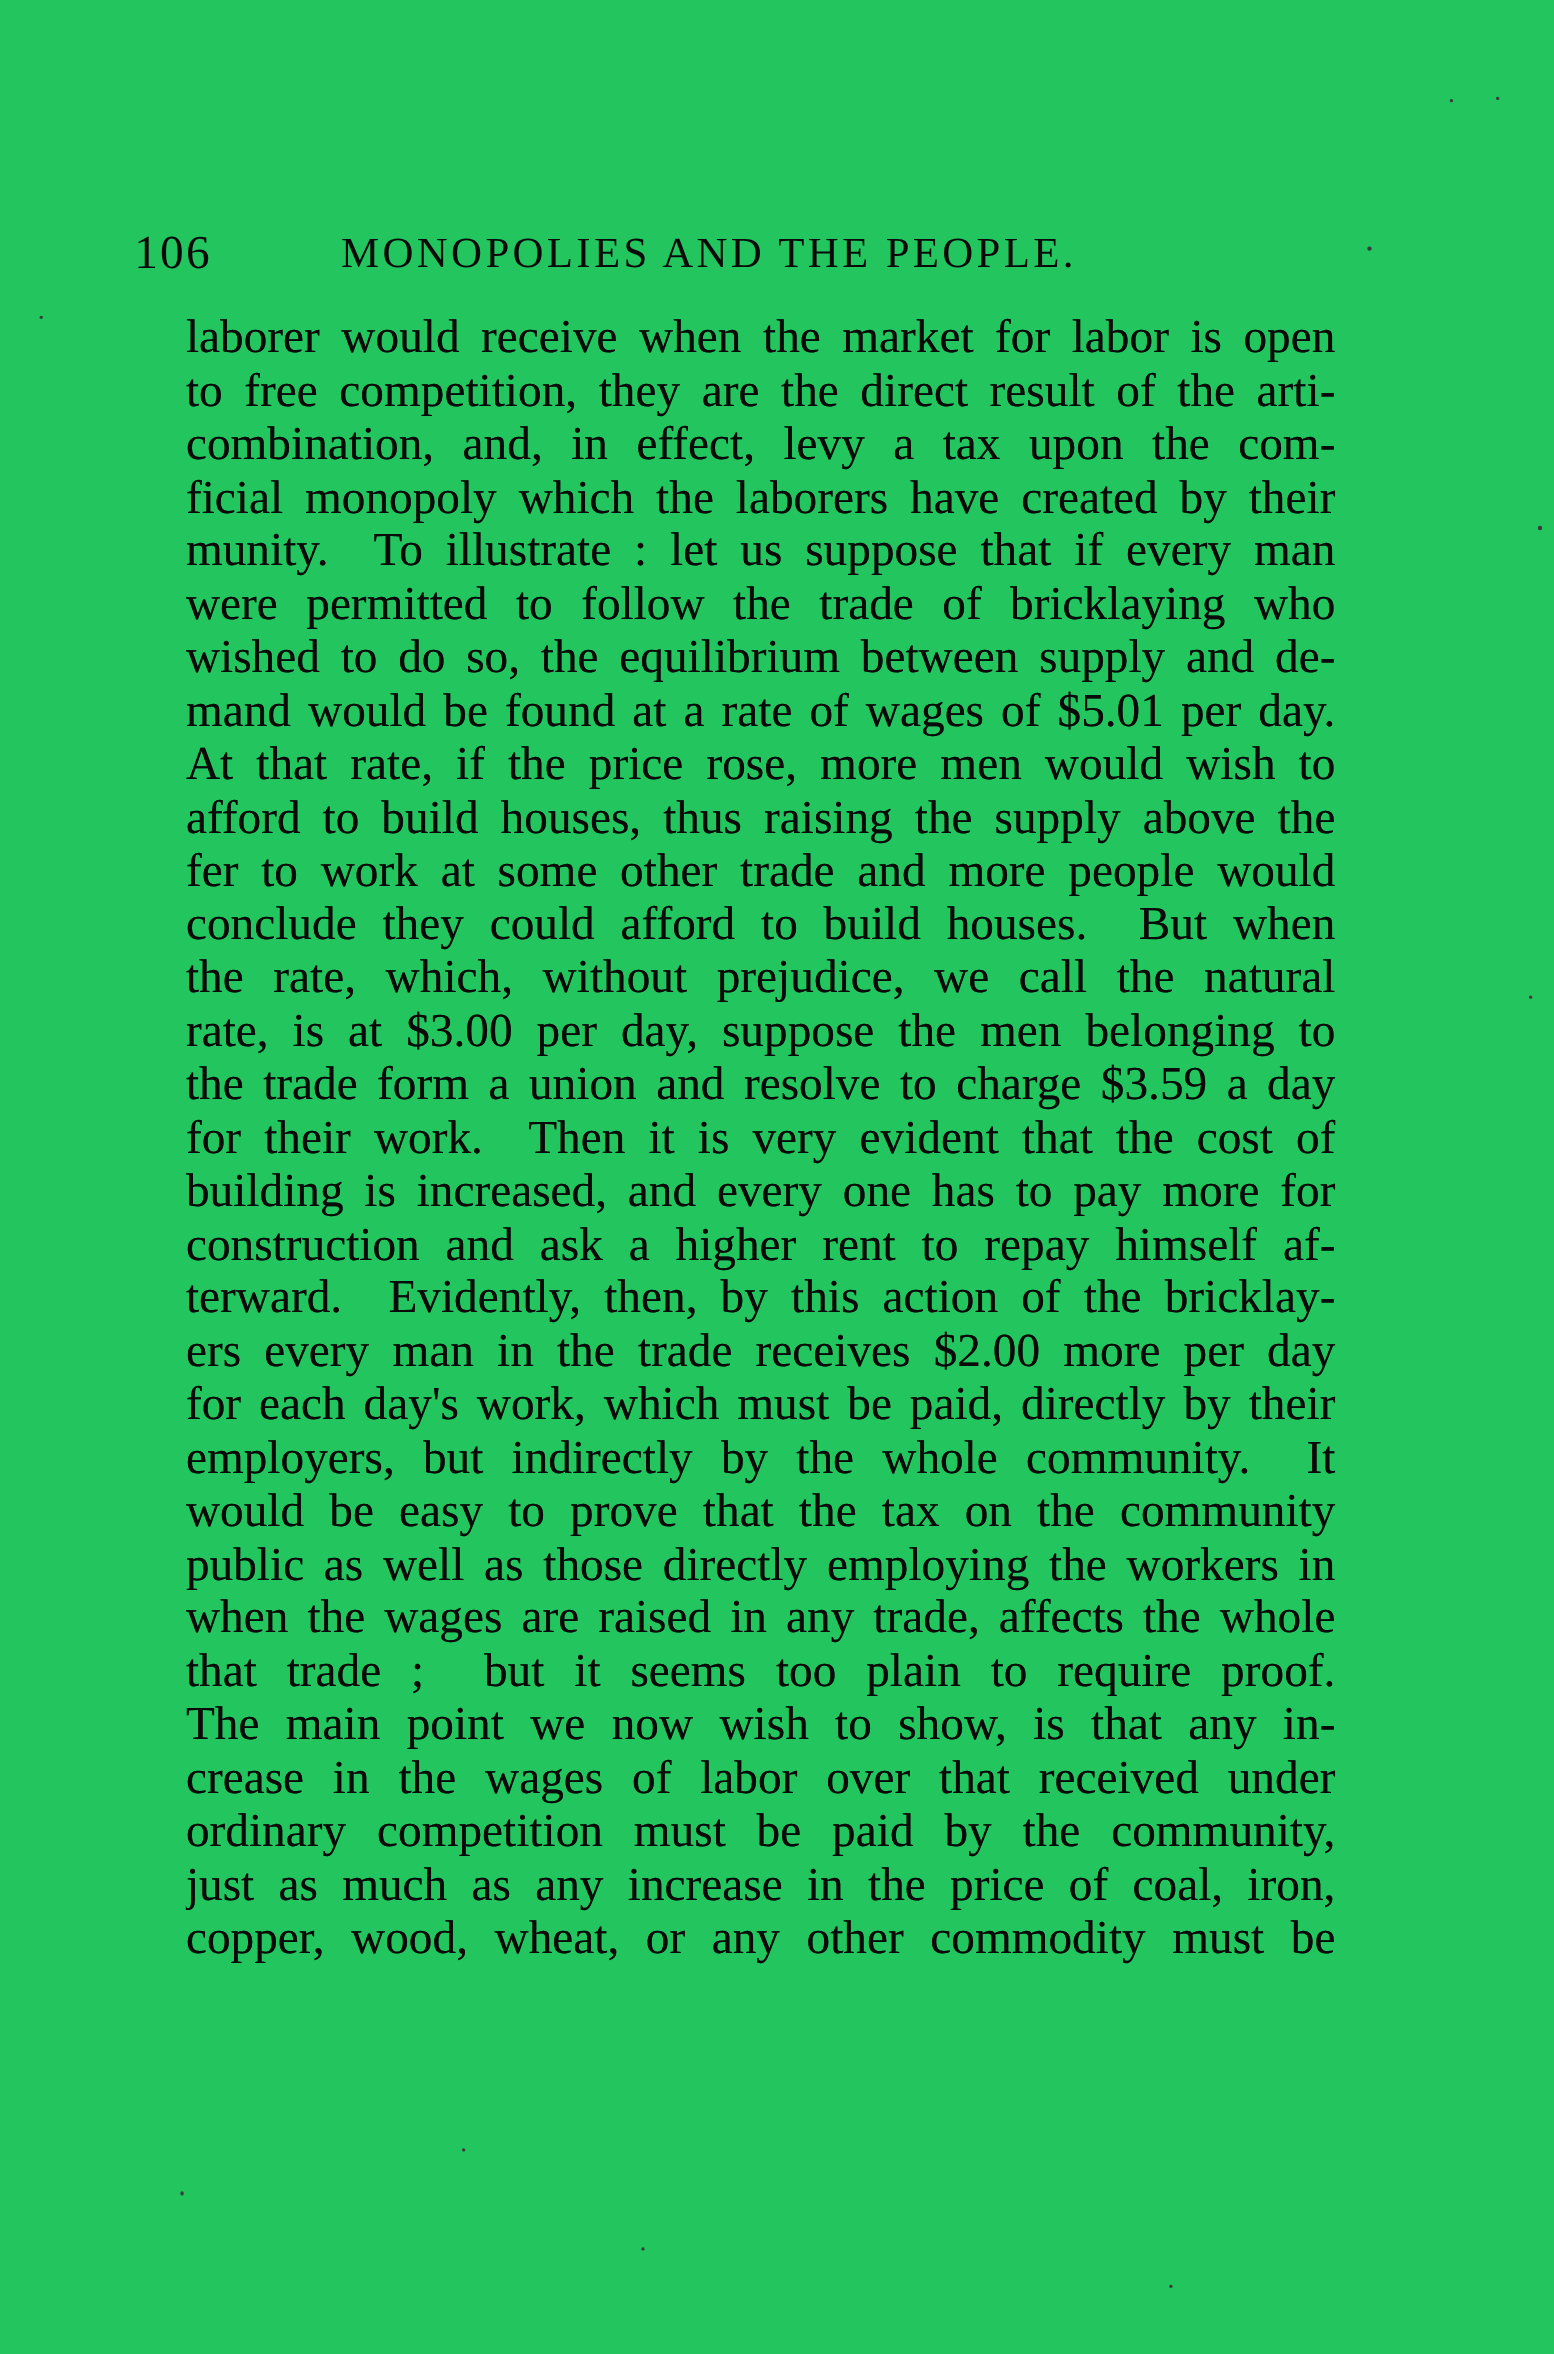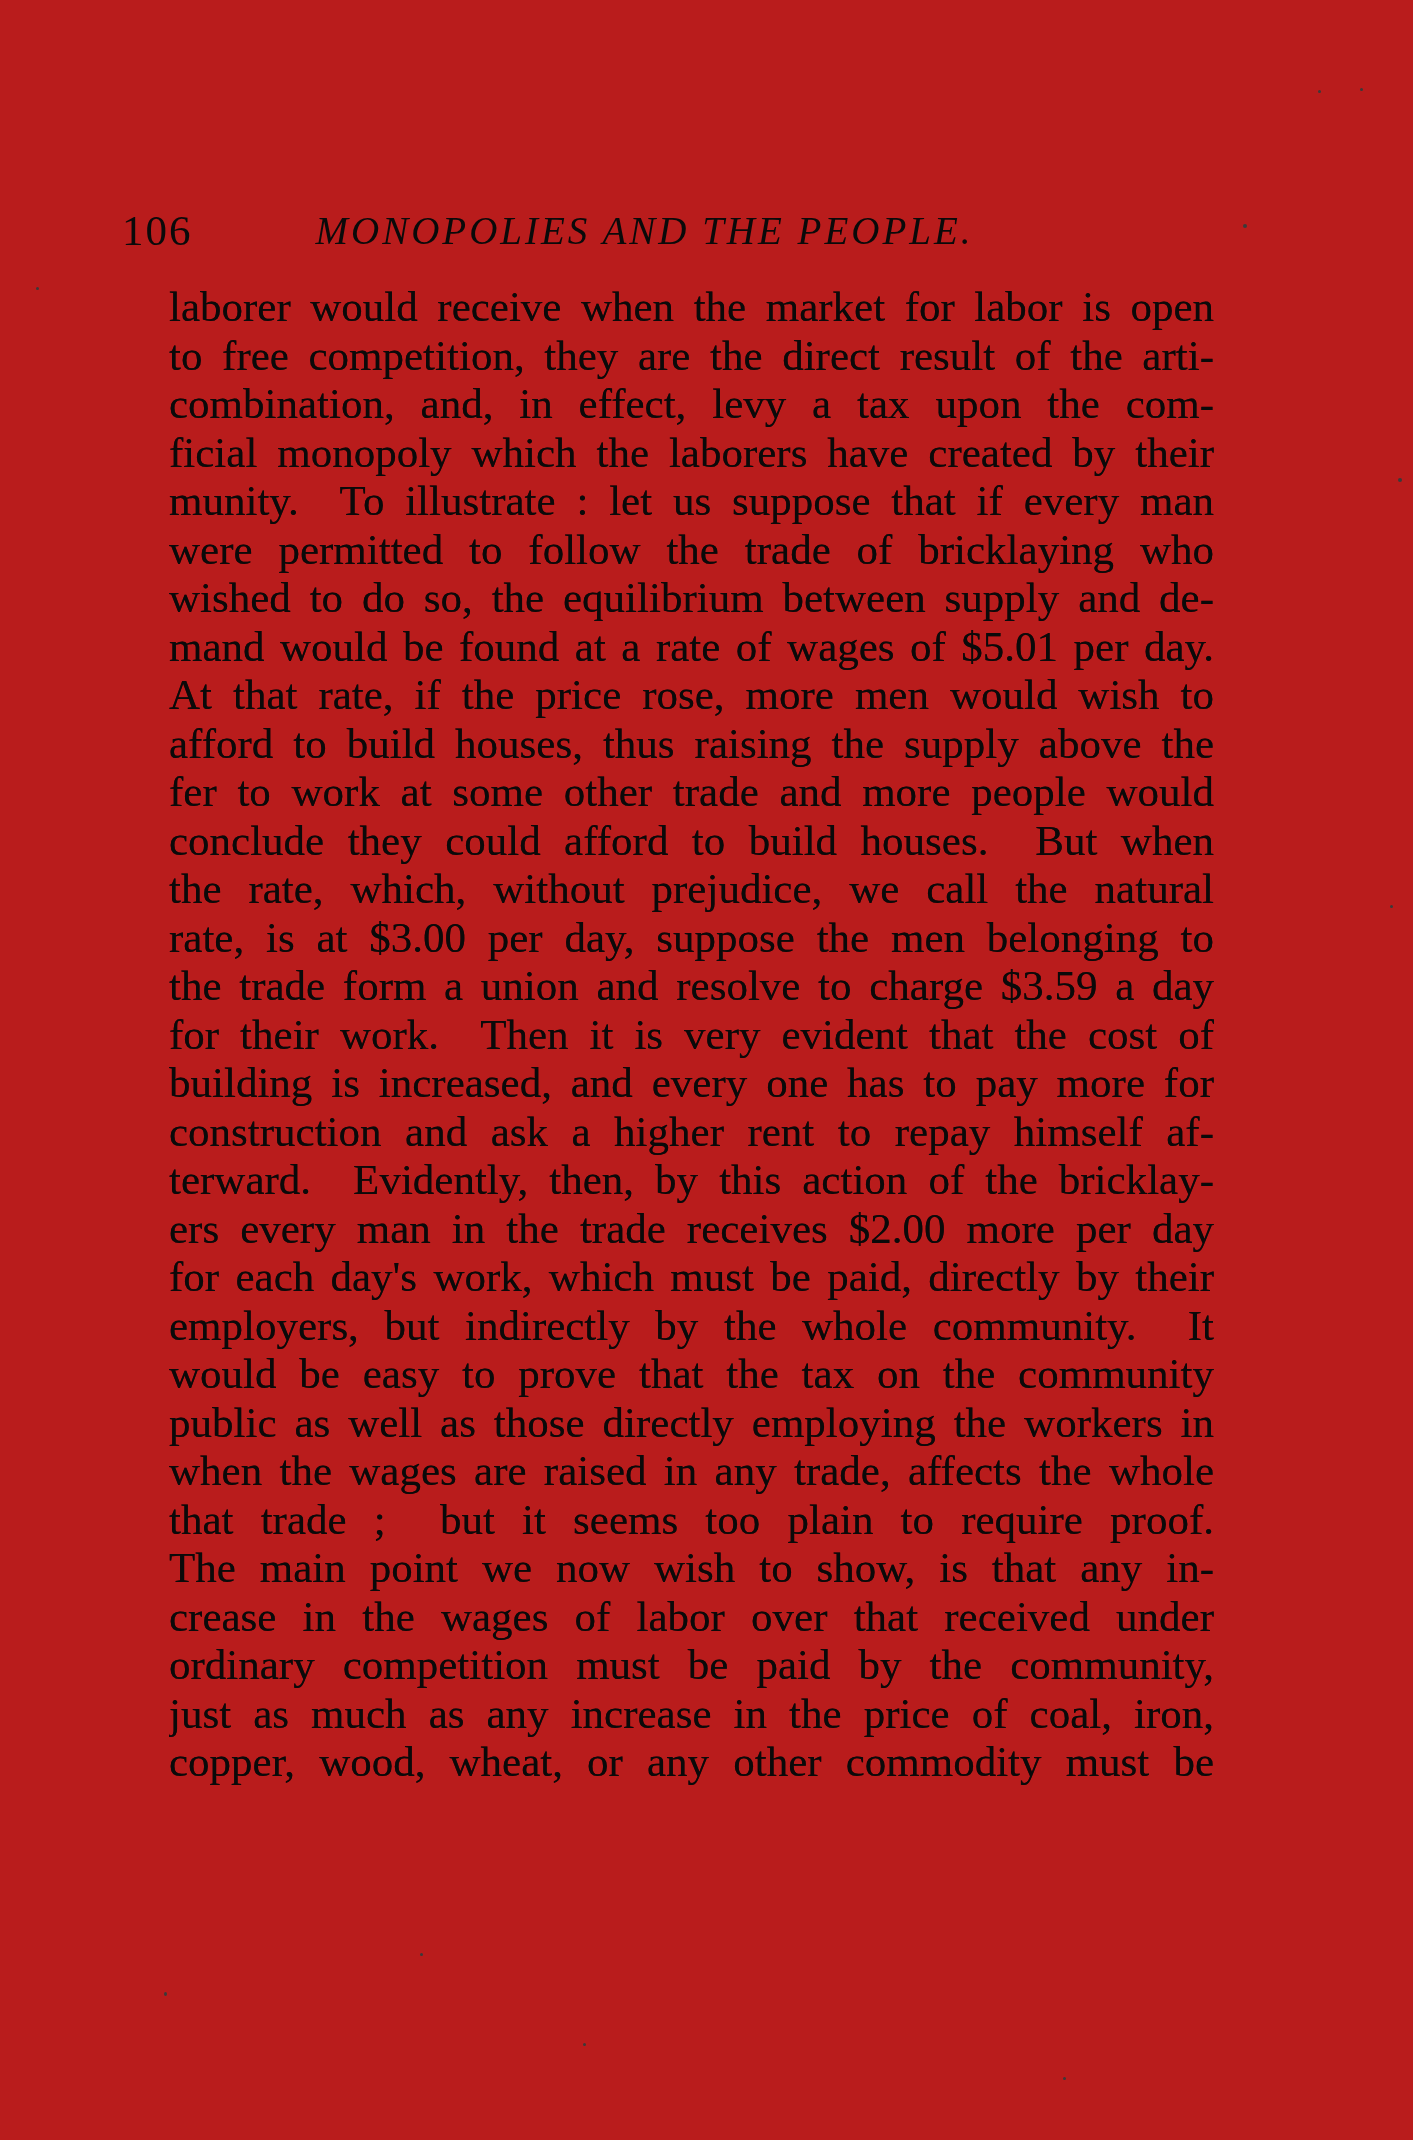--- a/index.html
+++ b/index.html
@@ -4,21 +4,21 @@
 <style>
   html, body {
     margin: 0;
     padding: 0;
     background: #e8e8e8;
   }
   .page {
     position: relative;
     width: 1413px;
     height: 2140px;
-    background: #b91c1c;
+    background: #22c55e;
     overflow: hidden;
     font-family: "Liberation Serif", "DejaVu Serif", serif;
     color: #0a0a0a;
   }
   .running-head {
     position: absolute;
     top: 206px;
     left: 122px;
     width: 1045px;
     height: 52px;
@@ -29,21 +29,20 @@
     top: 0;
     font-size: 43px;
     letter-spacing: 2px;
   }
   .head-title {
     position: absolute;
     left: 60px;
     right: 60px;
     top: 2px;
     text-align: center;
-    font-style: italic;
     font-size: 39px;
     letter-spacing: 3px;
     white-space: nowrap;
   }
   .body-text {
     position: absolute;
     top: 283px;
     left: 122px;
     width: 1045px;
     margin-left: 47px;

